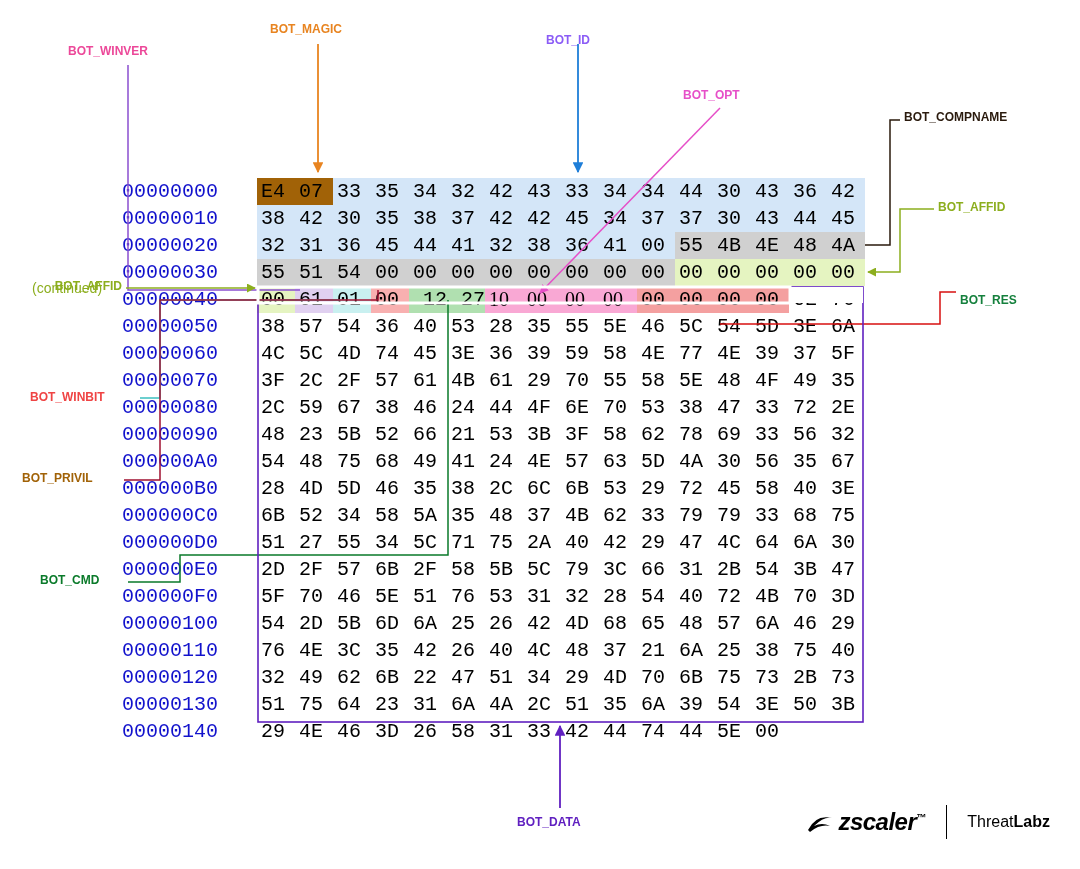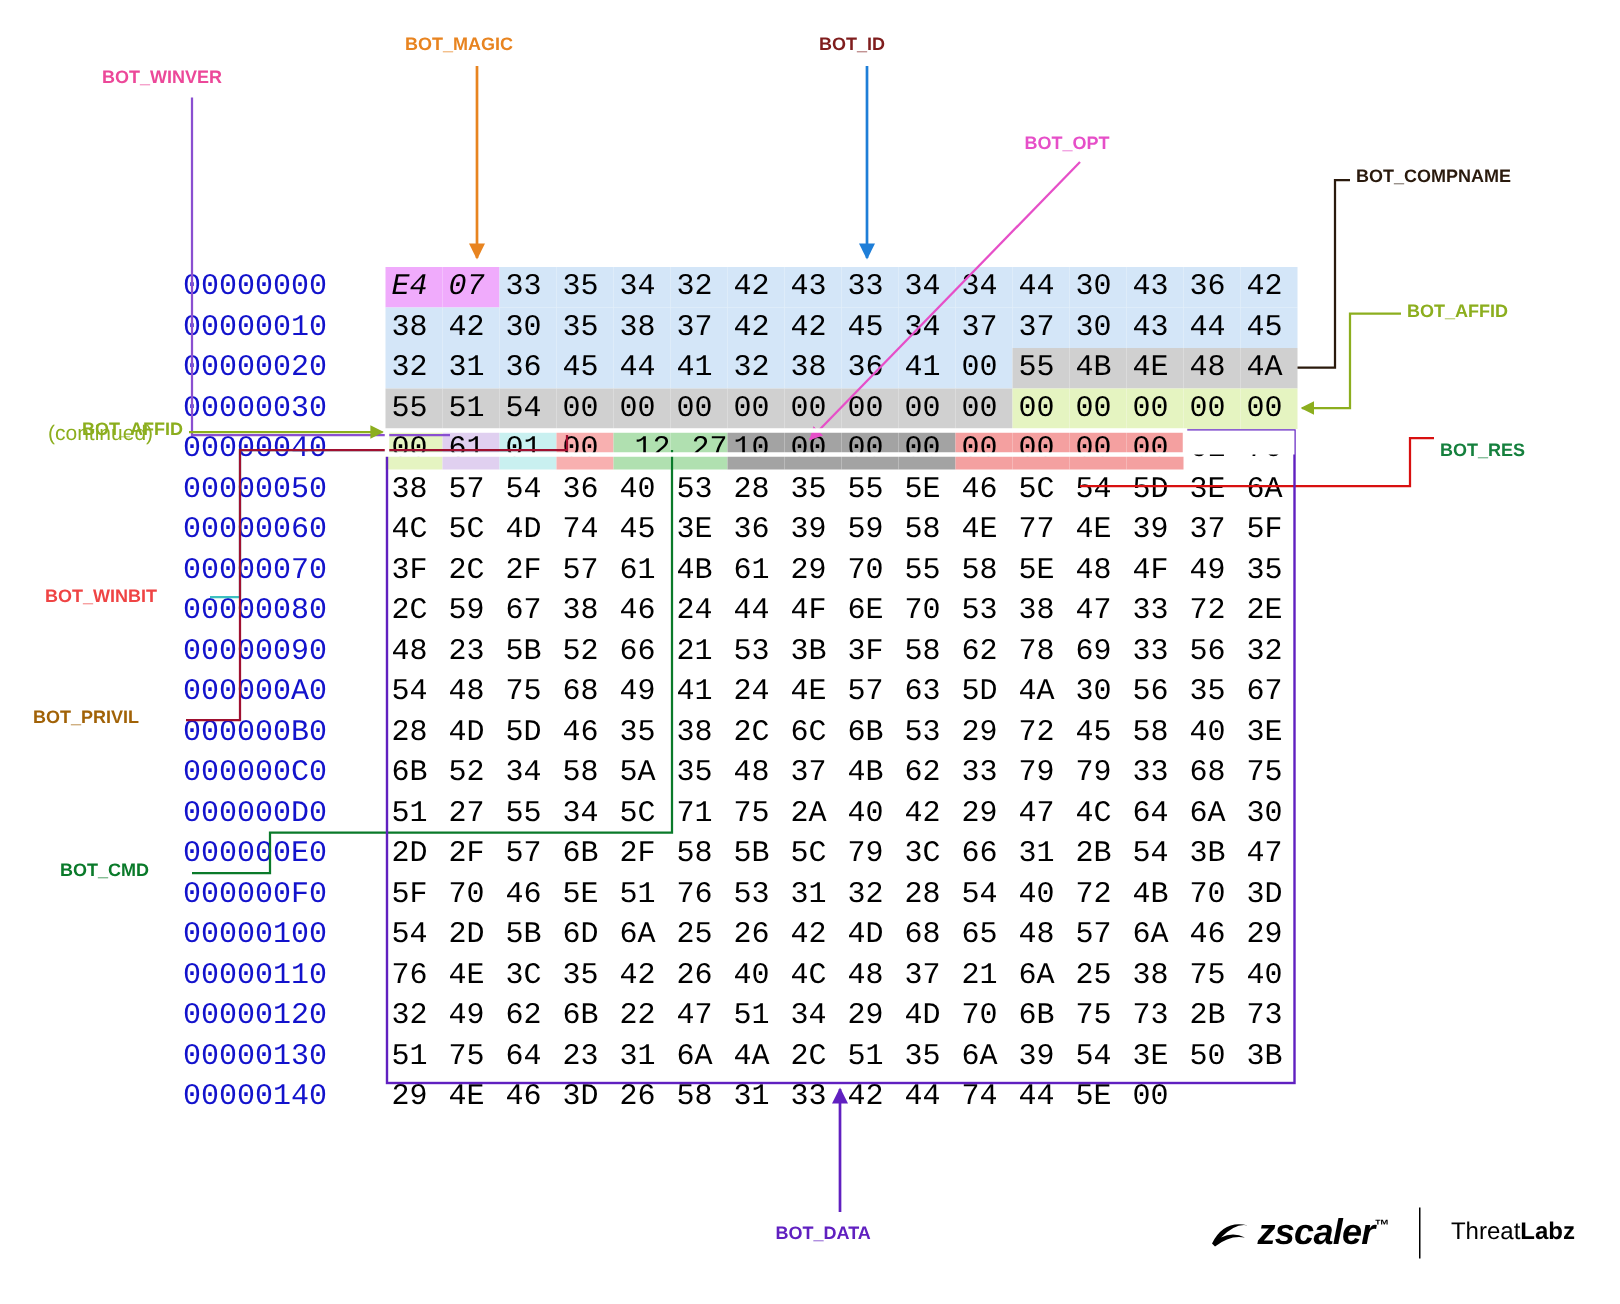--- a/index.html
+++ b/index.html
@@ -30,29 +30,29 @@
     width: 135px;
   }
   .hb {
     display: inline-block;
     width: 38px;
     text-align: left;
     padding-left: 4px;
     position: relative;
   }
   
-  .bg-magic     { background: #f0abfc; font-style: italic; }
+  .bg-magic     { background: #a16207; }
   .bg-id        { background: #d4e6f8; }
   .bg-compname  { background: #d0d0d0; }
   .bg-affid     { background: #e5f4c1; }
   .bg-winver    { background: #e0d0f0; }
   .bg-winbit    { background: #c9f0f0; }
   .bg-privil    { background: #f8b0b0; }
   .bg-cmd       { background: #b0e0b0; text-align: right; }
-  .bg-opt       { background: #a3a3a3; }
+  .bg-opt       { background: #f9a8d4; font-family: Liberation Serif, serif; }
   .bg-res       { background: #f4a0a0; }
 
   .label {
     position: absolute;
     font-weight: 700;
     font-size: 12px;
     white-space: nowrap;
   }
   .sublabel {
     font-weight: 400;
@@ -121,21 +121,21 @@
     <div class="hrow"><span class="offset">000000E0</span><span class="hb ">2D</span><span class="hb ">2F</span><span class="hb ">57</span><span class="hb ">6B</span><span class="hb ">2F</span><span class="hb ">58</span><span class="hb ">5B</span><span class="hb ">5C</span><span class="hb ">79</span><span class="hb ">3C</span><span class="hb ">66</span><span class="hb ">31</span><span class="hb ">2B</span><span class="hb ">54</span><span class="hb ">3B</span><span class="hb ">47</span></div>
     <div class="hrow"><span class="offset">000000F0</span><span class="hb ">5F</span><span class="hb ">70</span><span class="hb ">46</span><span class="hb ">5E</span><span class="hb ">51</span><span class="hb ">76</span><span class="hb ">53</span><span class="hb ">31</span><span class="hb ">32</span><span class="hb ">28</span><span class="hb ">54</span><span class="hb ">40</span><span class="hb ">72</span><span class="hb ">4B</span><span class="hb ">70</span><span class="hb ">3D</span></div>
     <div class="hrow"><span class="offset">00000100</span><span class="hb ">54</span><span class="hb ">2D</span><span class="hb ">5B</span><span class="hb ">6D</span><span class="hb ">6A</span><span class="hb ">25</span><span class="hb ">26</span><span class="hb ">42</span><span class="hb ">4D</span><span class="hb ">68</span><span class="hb ">65</span><span class="hb ">48</span><span class="hb ">57</span><span class="hb ">6A</span><span class="hb ">46</span><span class="hb ">29</span></div>
     <div class="hrow"><span class="offset">00000110</span><span class="hb ">76</span><span class="hb ">4E</span><span class="hb ">3C</span><span class="hb ">35</span><span class="hb ">42</span><span class="hb ">26</span><span class="hb ">40</span><span class="hb ">4C</span><span class="hb ">48</span><span class="hb ">37</span><span class="hb ">21</span><span class="hb ">6A</span><span class="hb ">25</span><span class="hb ">38</span><span class="hb ">75</span><span class="hb ">40</span></div>
     <div class="hrow"><span class="offset">00000120</span><span class="hb ">32</span><span class="hb ">49</span><span class="hb ">62</span><span class="hb ">6B</span><span class="hb ">22</span><span class="hb ">47</span><span class="hb ">51</span><span class="hb ">34</span><span class="hb ">29</span><span class="hb ">4D</span><span class="hb ">70</span><span class="hb ">6B</span><span class="hb ">75</span><span class="hb ">73</span><span class="hb ">2B</span><span class="hb ">73</span></div>
     <div class="hrow"><span class="offset">00000130</span><span class="hb ">51</span><span class="hb ">75</span><span class="hb ">64</span><span class="hb ">23</span><span class="hb ">31</span><span class="hb ">6A</span><span class="hb ">4A</span><span class="hb ">2C</span><span class="hb ">51</span><span class="hb ">35</span><span class="hb ">6A</span><span class="hb ">39</span><span class="hb ">54</span><span class="hb ">3E</span><span class="hb ">50</span><span class="hb ">3B</span></div>
     <div class="hrow"><span class="offset">00000140</span><span class="hb ">29</span><span class="hb ">4E</span><span class="hb ">46</span><span class="hb ">3D</span><span class="hb ">26</span><span class="hb ">58</span><span class="hb ">31</span><span class="hb ">33</span><span class="hb ">42</span><span class="hb ">44</span><span class="hb ">74</span><span class="hb ">44</span><span class="hb ">5E</span><span class="hb ">00</span><span class="hb "></span><span class="hb "></span></div>
   </div>
 
 <div class="label" style="left:270px; top:22px;  color:#e88420">BOT_MAGIC</div>
-<div class="label" style="left:546px; top:22px;  color:#7f1d1d">BOT_ID</div>
+<div class="label" style="left:546px; top:33px;  color:#8b5cf6">BOT_ID</div>
 <div class="label" style="left:68px;  top:44px;  color:#ec4899">BOT_WINVER</div>
 <div class="label" style="left:683px; top:88px;  color:#e64fc8">BOT_OPT</div>
 <div class="label" style="left:904px; top:110px; color:#2a1a0d">BOT_COMPNAME</div>
 <div class="label" style="left:938px; top:200px; color:#8cae1e">BOT_AFFID</div>
 <div class="label" style="left:22px;  top:279px; color:#8cae1e;text-align:right;width:100px">BOT_AFFID</div>
 <div class="label sublabel" style="left:32px; top:280px; color:#8cae1e">(continued)</div>
 <div class="label" style="left:30px;  top:390px; color:#ef4444">BOT_WINBIT</div>
 <div class="label" style="left:22px;  top:471px; color:#a16207">BOT_PRIVIL</div>
 <div class="label" style="left:40px;  top:573px; color:#0a7a2a">BOT_CMD</div>
 <div class="label" style="left:960px; top:293px; color:#15803d">BOT_RES</div>

